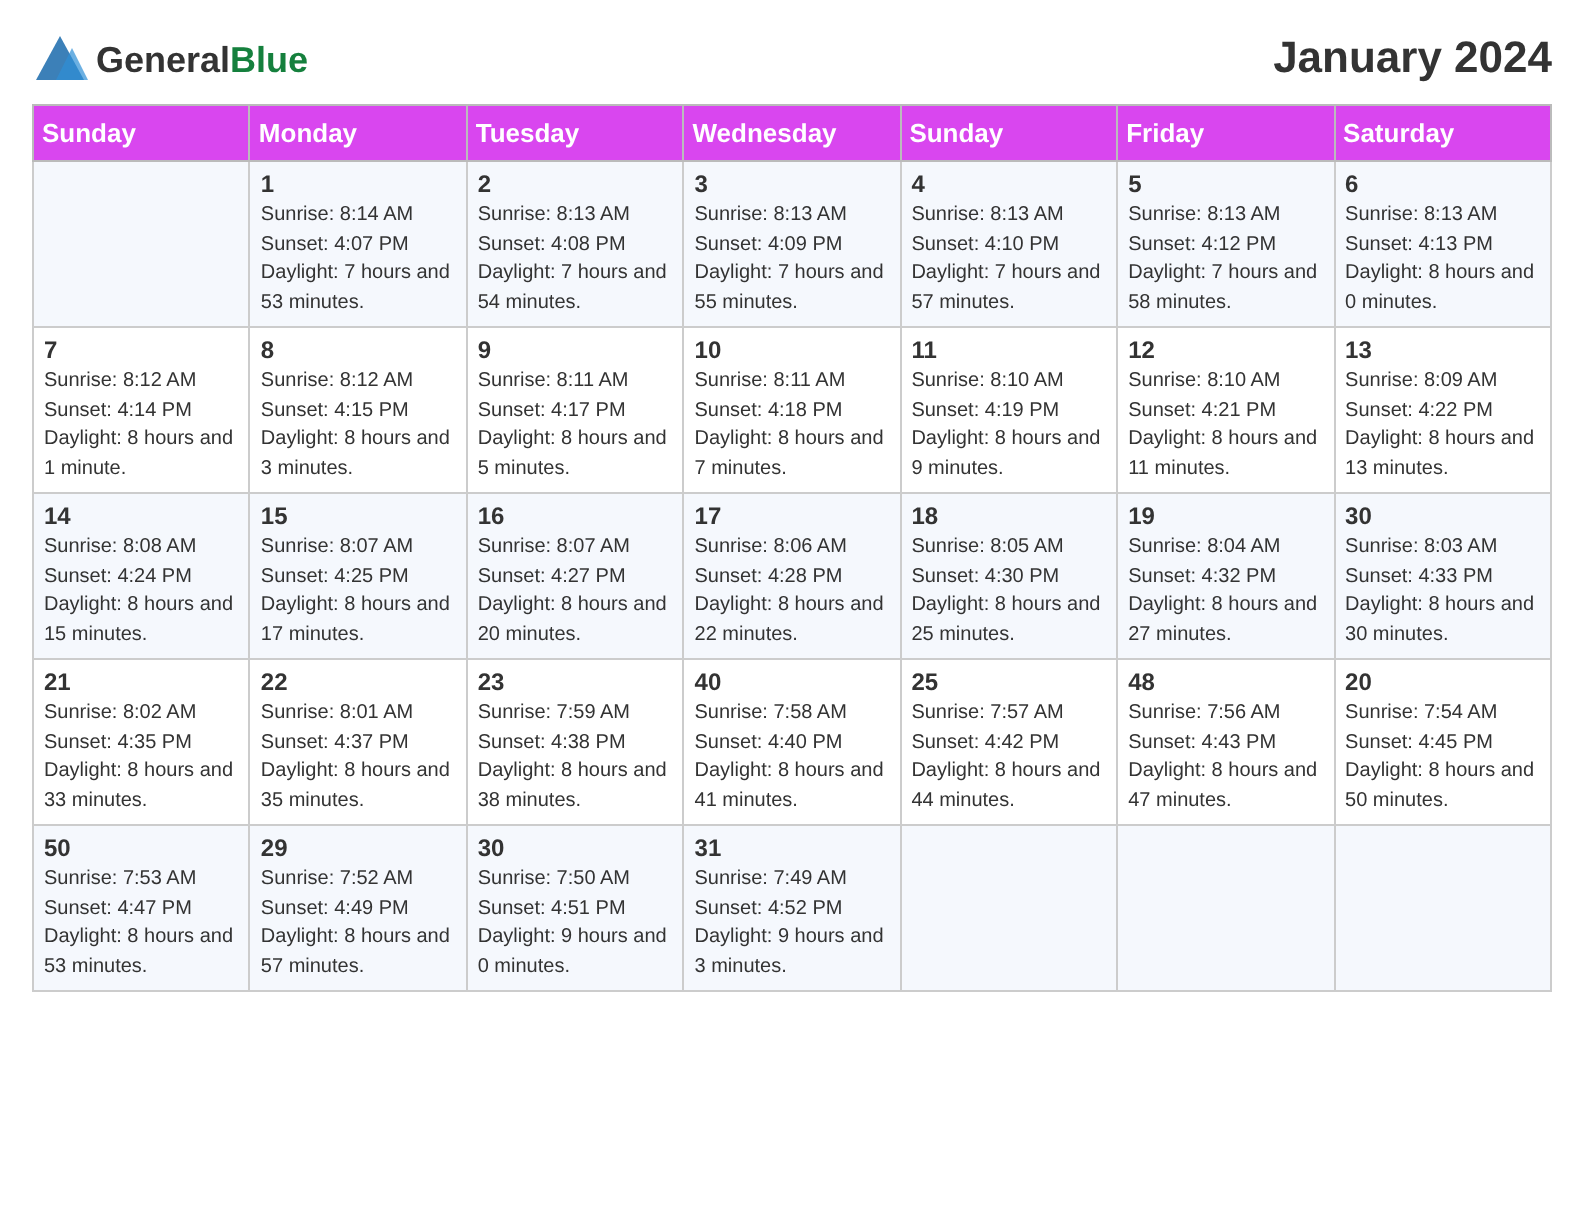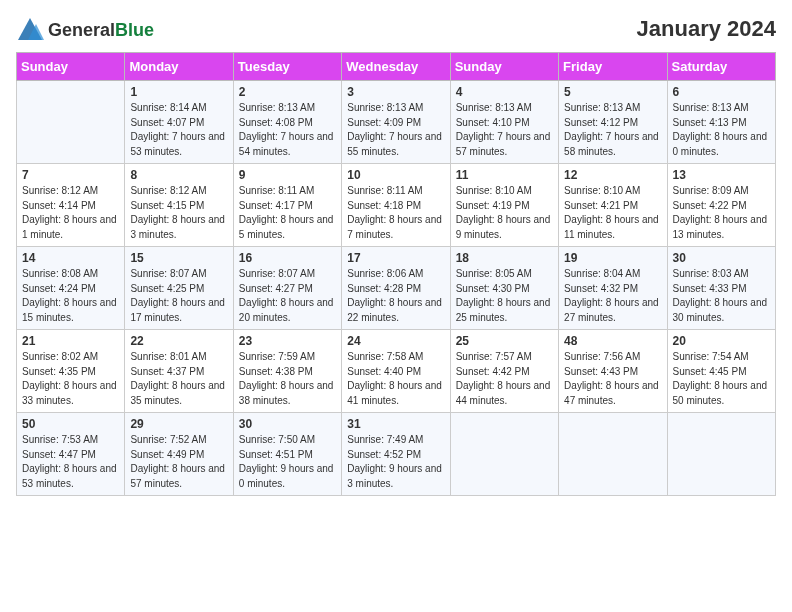--- a/index.html
+++ b/index.html
@@ -216,21 +216,21 @@
         </td>
         <td>
           <span class="day-number">22</span>
           <div class="day-info">Sunrise: 8:01 AM<br>Sunset: 4:37 PM<br>Daylight: 8 hours and 35 minutes.</div>
         </td>
         <td>
           <span class="day-number">23</span>
           <div class="day-info">Sunrise: 7:59 AM<br>Sunset: 4:38 PM<br>Daylight: 8 hours and 38 minutes.</div>
         </td>
         <td>
-          <span class="day-number">24</span>
+          <span class="day-number">40</span>
           <div class="day-info">Sunrise: 7:58 AM<br>Sunset: 4:40 PM<br>Daylight: 8 hours and 41 minutes.</div>
         </td>
         <td>
           <span class="day-number">25</span>
           <div class="day-info">Sunrise: 7:57 AM<br>Sunset: 4:42 PM<br>Daylight: 8 hours and 44 minutes.</div>
         </td>
         <td>
           <span class="day-number">48</span>
           <div class="day-info">Sunrise: 7:56 AM<br>Sunset: 4:43 PM<br>Daylight: 8 hours and 47 minutes.</div>
         </td>

